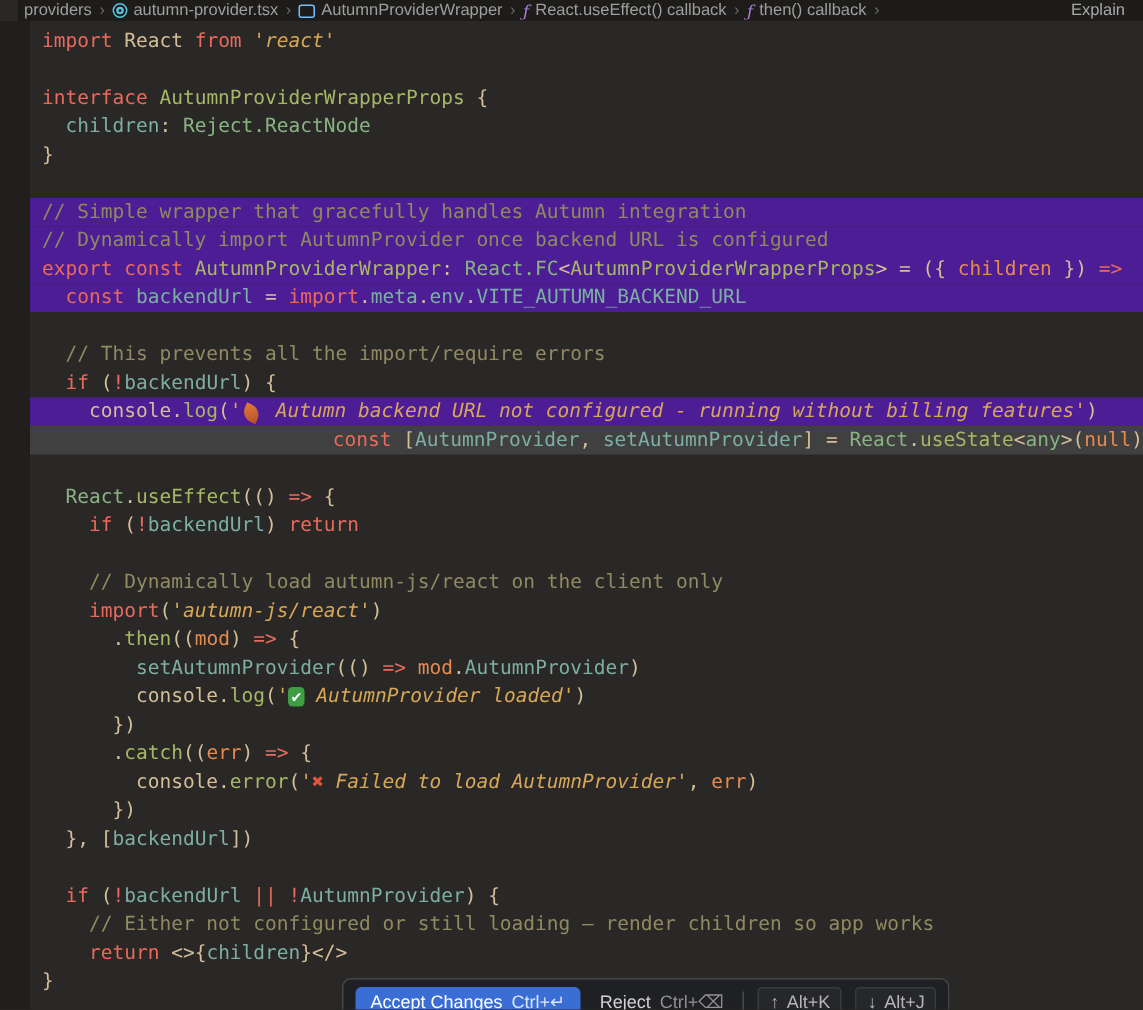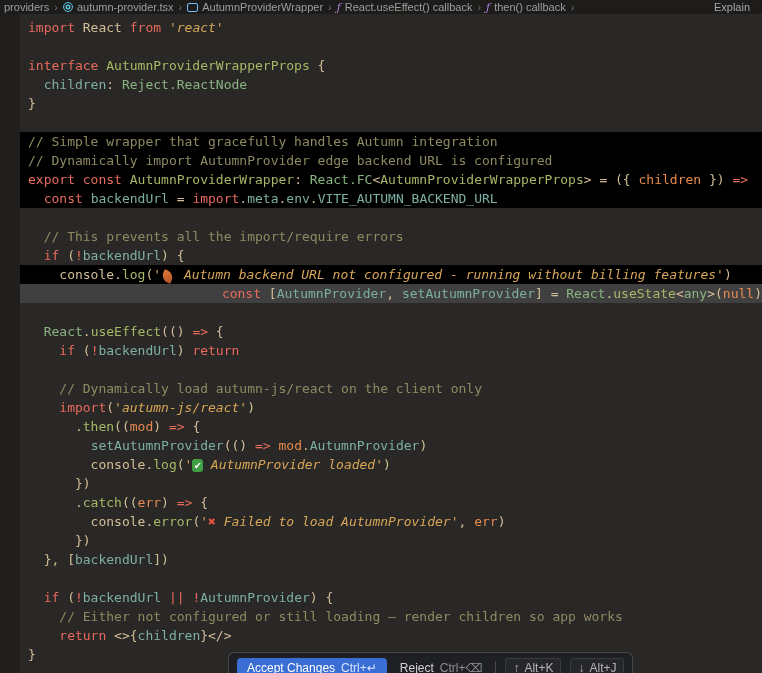--- a/index.html
+++ b/index.html
@@ -1,20 +1,20 @@
 <!DOCTYPE html>
 <html><head>
 <meta charset="utf-8">
 <style>
   html,body{margin:0;padding:0;width:762px;height:673px;overflow:hidden;background:#2a2826;}
   .app{position:relative;width:762px;height:673px;font-family:"DejaVu Sans Mono",monospace;}
 
   
   .breadcrumb-bar{
-    position:absolute;top:0;left:0;right:0;height:14px;
+    position:absolute;top:0;left:12px;right:0;height:14px;
     background:#1d1c1a;display:flex;align-items:center;
     font-family:"Liberation Sans",sans-serif;font-size:11px;color:#9e9e9e;
     padding:0 12px 0 4px;z-index:3;
   }
   .bc-items{display:flex;align-items:center;gap:5px;white-space:nowrap;overflow:hidden;}
   .bc-item{display:inline-flex;align-items:center;gap:4px;cursor:pointer;}
   .bc-sep{color:#6d6d6d;}
   .bc-icon{display:inline-block;line-height:1;}
   .react-file-icon{width:8px;height:8px;border:1px solid #58c4dc;border-radius:50%;box-shadow:inset 0 0 0 1.5px #1d1c1a, inset 0 0 0 3px #58c4dc;}
   .symbol-variable-icon{width:9px;height:7px;border:1px solid #75beff;border-radius:2px;}
@@ -23,21 +23,21 @@
 
   
   .editor{position:absolute;top:14px;left:0;right:0;bottom:0;display:flex;background:#2a2826;}
   .gutter{width:20px;background:#211f1d;flex:none;}
   .code-area{flex:1;padding-top:4px;overflow:hidden;}
   .code-line{
     white-space:pre;height:19px;line-height:19px;
     font-family:"DejaVu Sans Mono",monospace;font-size:13px;
     padding-left:8px;color:#d4be98;
   }
-  .bg-removed{background:#000000;}
+  .bg-removed{background:#4c1d95;}
   .bg-active{background:#404040;text-align:right;}
 
   .tok-kw{color:#e96a5d;}
   .tok-grn{color:#a9b665;margin-top:12px;}
   .tok-aqu{color:#89b482;}
   .tok-str{color:#d8a657;font-style:italic;}
   .tok-com{color:#8f8a62;}
   .tok-txt{color:#d4be98;}
   .tok-blu{color:#7daea3;}
   .tok-orn{color:#e78a4e;}
@@ -113,21 +113,21 @@
   <div class="editor">
     <div class="gutter"></div>
     <div class="code-area">
         <div class="code-line"><span class="tok-kw">import </span><span class="tok-txt">React </span><span class="tok-kw">from </span><span class="tok-str">'react'</span></div>
         <div class="code-line"></div>
         <div class="code-line"><span class="tok-kw">interface </span><span class="tok-grn">AutumnProviderWrapperProps </span><span class="tok-txt">{</span></div>
         <div class="code-line"><span class="tok-txt">  </span><span class="tok-blu">children</span><span class="tok-txt">: </span><span class="tok-aqu">Reject.ReactNode</span></div>
         <div class="code-line"><span class="tok-txt">}</span></div>
         <div class="code-line"></div>
         <div class="code-line bg-removed"><span class="tok-com">// Simple wrapper that gracefully handles Autumn integration</span></div>
-        <div class="code-line bg-removed"><span class="tok-com">// Dynamically import AutumnProvider edge backend URL is configured</span></div>
+        <div class="code-line bg-removed"><span class="tok-com">// Dynamically import AutumnProvider once backend URL is configured</span></div>
         <div class="code-line bg-removed"><span class="tok-kw">export const </span><span class="tok-grn">AutumnProviderWrapper</span><span class="tok-txt">: </span><span class="tok-aqu">React.FC</span><span class="tok-txt">&lt;</span><span class="tok-grn">AutumnProviderWrapperProps</span><span class="tok-txt">&gt; = ({ </span><span class="tok-orn">children</span><span class="tok-txt"> }) </span><span class="tok-kw">=&gt;</span></div>
         <div class="code-line bg-removed"><span class="tok-txt">  </span><span class="tok-kw">const </span><span class="tok-blu">backendUrl</span><span class="tok-txt"> = </span><span class="tok-kw">import</span><span class="tok-txt">.</span><span class="tok-blu">meta</span><span class="tok-txt">.</span><span class="tok-blu">env</span><span class="tok-txt">.</span><span class="tok-blu">VITE_AUTUMN_BACKEND_URL</span></div>
         <div class="code-line"></div>
         <div class="code-line"><span class="tok-txt">  </span><span class="tok-com">// This prevents all the import/require errors</span></div>
         <div class="code-line"><span class="tok-txt">  </span><span class="tok-kw">if </span><span class="tok-txt">(</span><span class="tok-kw">!</span><span class="tok-blu">backendUrl</span><span class="tok-txt">) {</span></div>
         <div class="code-line bg-removed"><span class="tok-txt">    console.</span><span class="tok-grn">log</span><span class="tok-txt">(</span><span class="tok-str">'</span><span class="tok-leaf">🍂</span><span class="tok-str"> Autumn backend URL not configured - running without billing features'</span><span class="tok-txt">)</span></div>
         <div class="code-line bg-active"><span class="tok-txt">  </span><span class="tok-kw">const </span><span class="tok-txt">[</span><span class="tok-blu">AutumnProvider</span><span class="tok-txt">, </span><span class="tok-blu">setAutumnProvider</span><span class="tok-txt">] = </span><span class="tok-aqu">React</span><span class="tok-txt">.</span><span class="tok-grn">useState</span><span class="tok-txt">&lt;</span><span class="tok-aqu">any</span><span class="tok-txt">&gt;(</span><span class="tok-orn">null</span><span class="tok-txt">)</span></div>
         <div class="code-line"></div>
         <div class="code-line"><span class="tok-txt">  </span><span class="tok-aqu">React</span><span class="tok-txt">.</span><span class="tok-grn">useEffect</span><span class="tok-txt">(() </span><span class="tok-kw">=&gt;</span><span class="tok-txt"> {</span></div>
         <div class="code-line"><span class="tok-txt">    </span><span class="tok-kw">if </span><span class="tok-txt">(</span><span class="tok-kw">!</span><span class="tok-blu">backendUrl</span><span class="tok-txt">) </span><span class="tok-kw">return</span></div>

